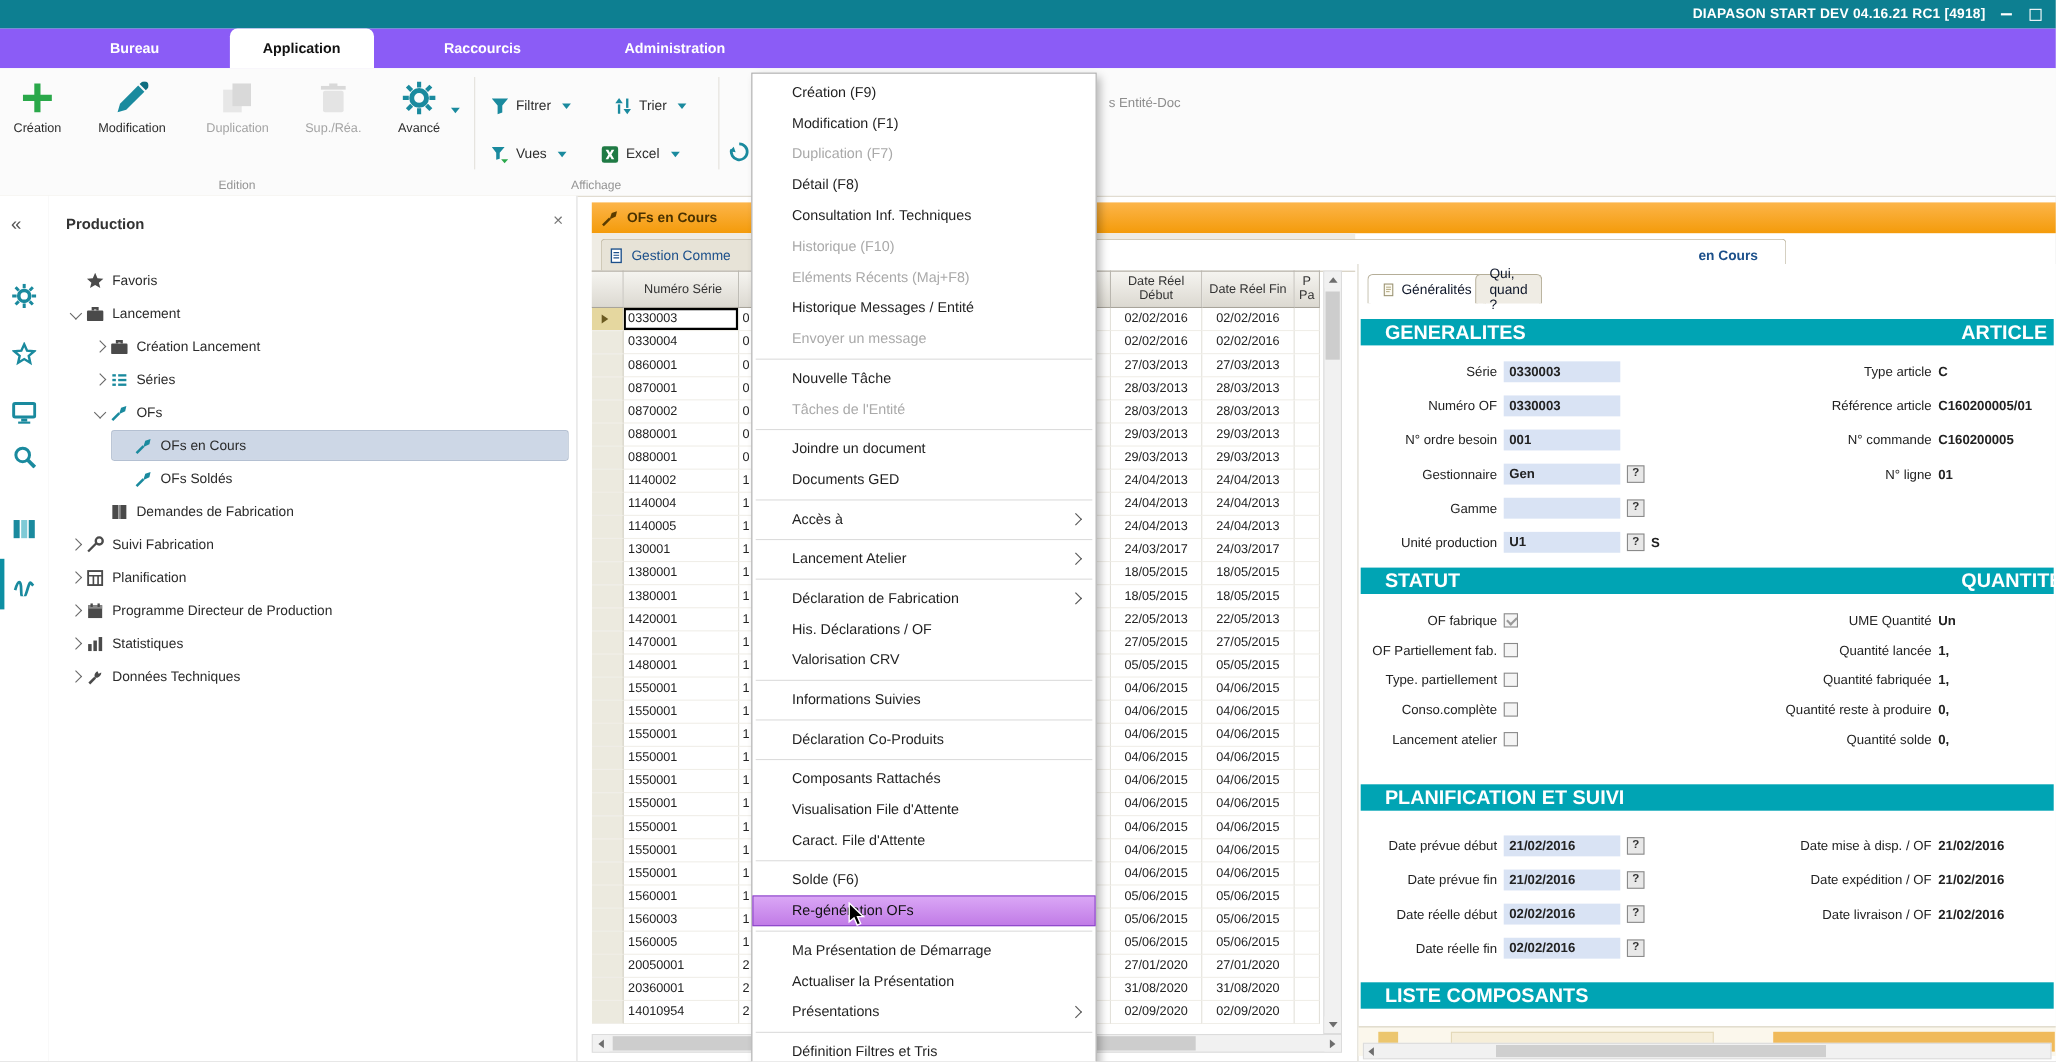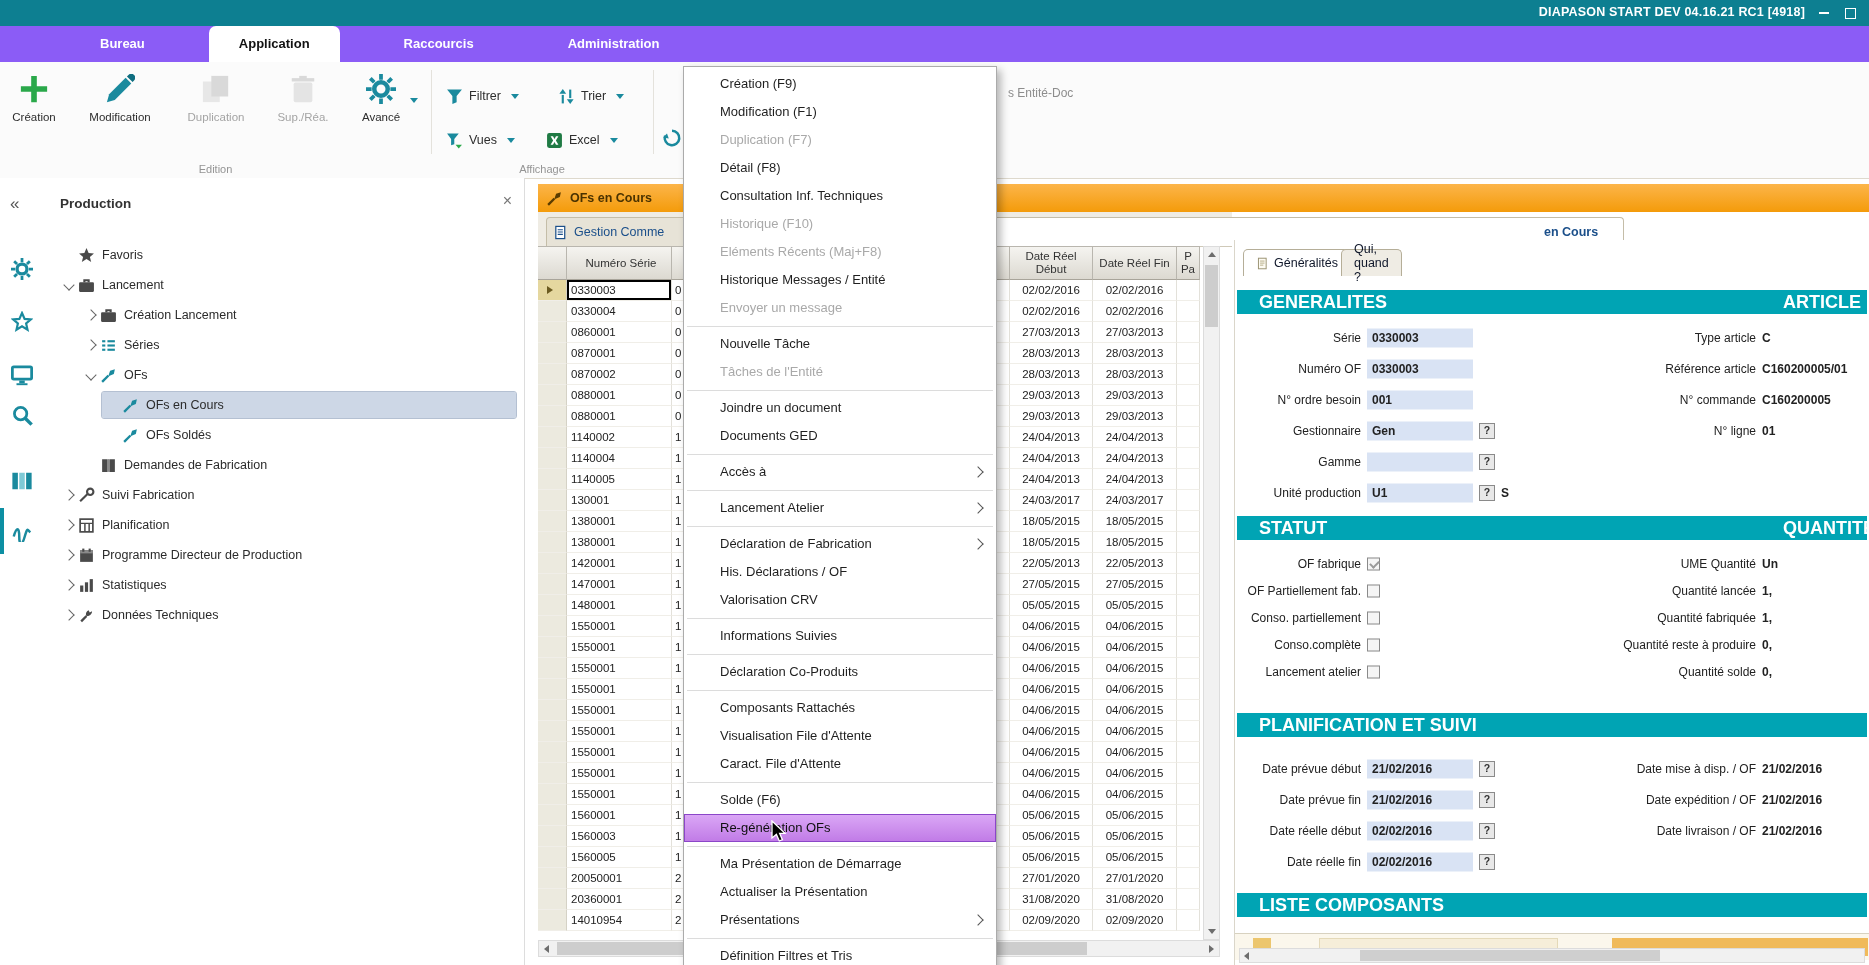--- a/index.html
+++ b/index.html
@@ -791,21 +791,21 @@
             <span class="lbl-r">UME Quantité</span>
             <span class="val-r">Un</span>
           </div>
           <div class="srow">
             <span class="lbl-l">OF Partiellement fab.</span>
             <div class="cb"></div>
             <span class="lbl-r">Quantité lancée</span>
             <span class="val-r">1,</span>
           </div>
           <div class="srow">
-            <span class="lbl-l">Conso. partiellement</span>
+            <span class="lbl-l">Type. partiellement</span>
             <div class="cb"></div>
             <span class="lbl-r">Quantité fabriquée</span>
             <span class="val-r">1,</span>
           </div>
           <div class="srow">
             <span class="lbl-l">Conso.complète</span>
             <div class="cb"></div>
             <span class="lbl-r">Quantité reste à produire</span>
             <span class="val-r">0,</span>
           </div>

